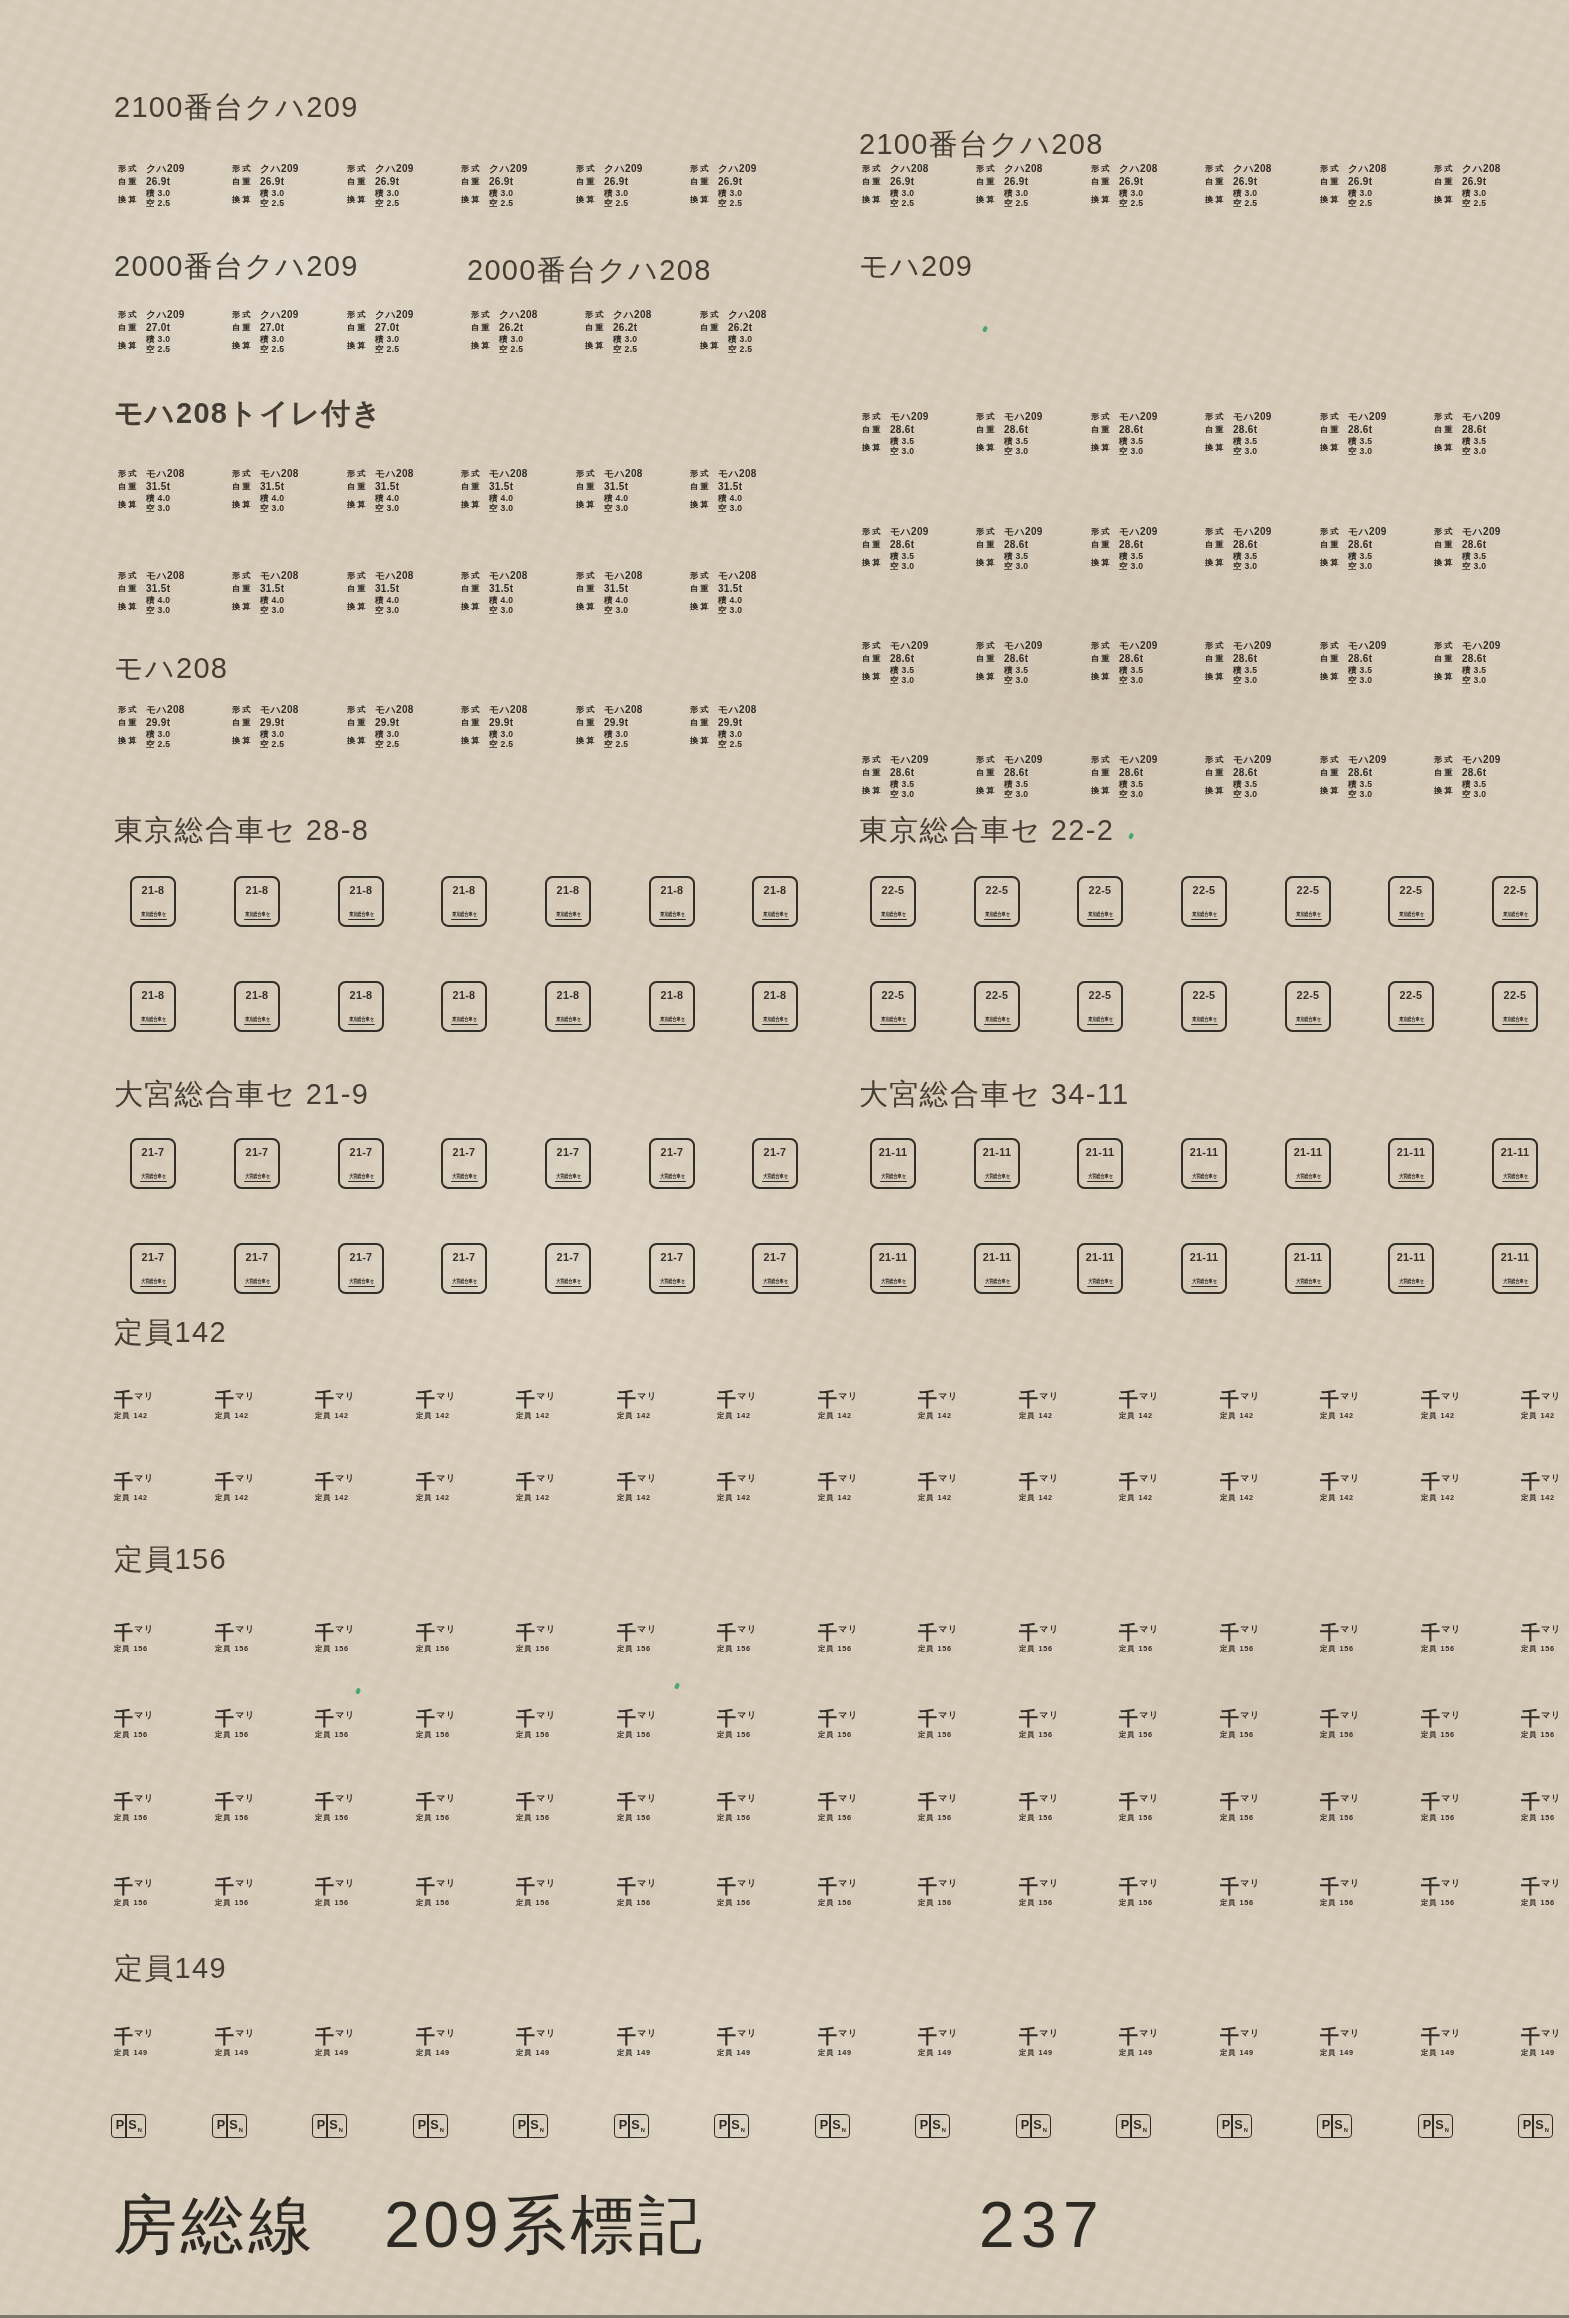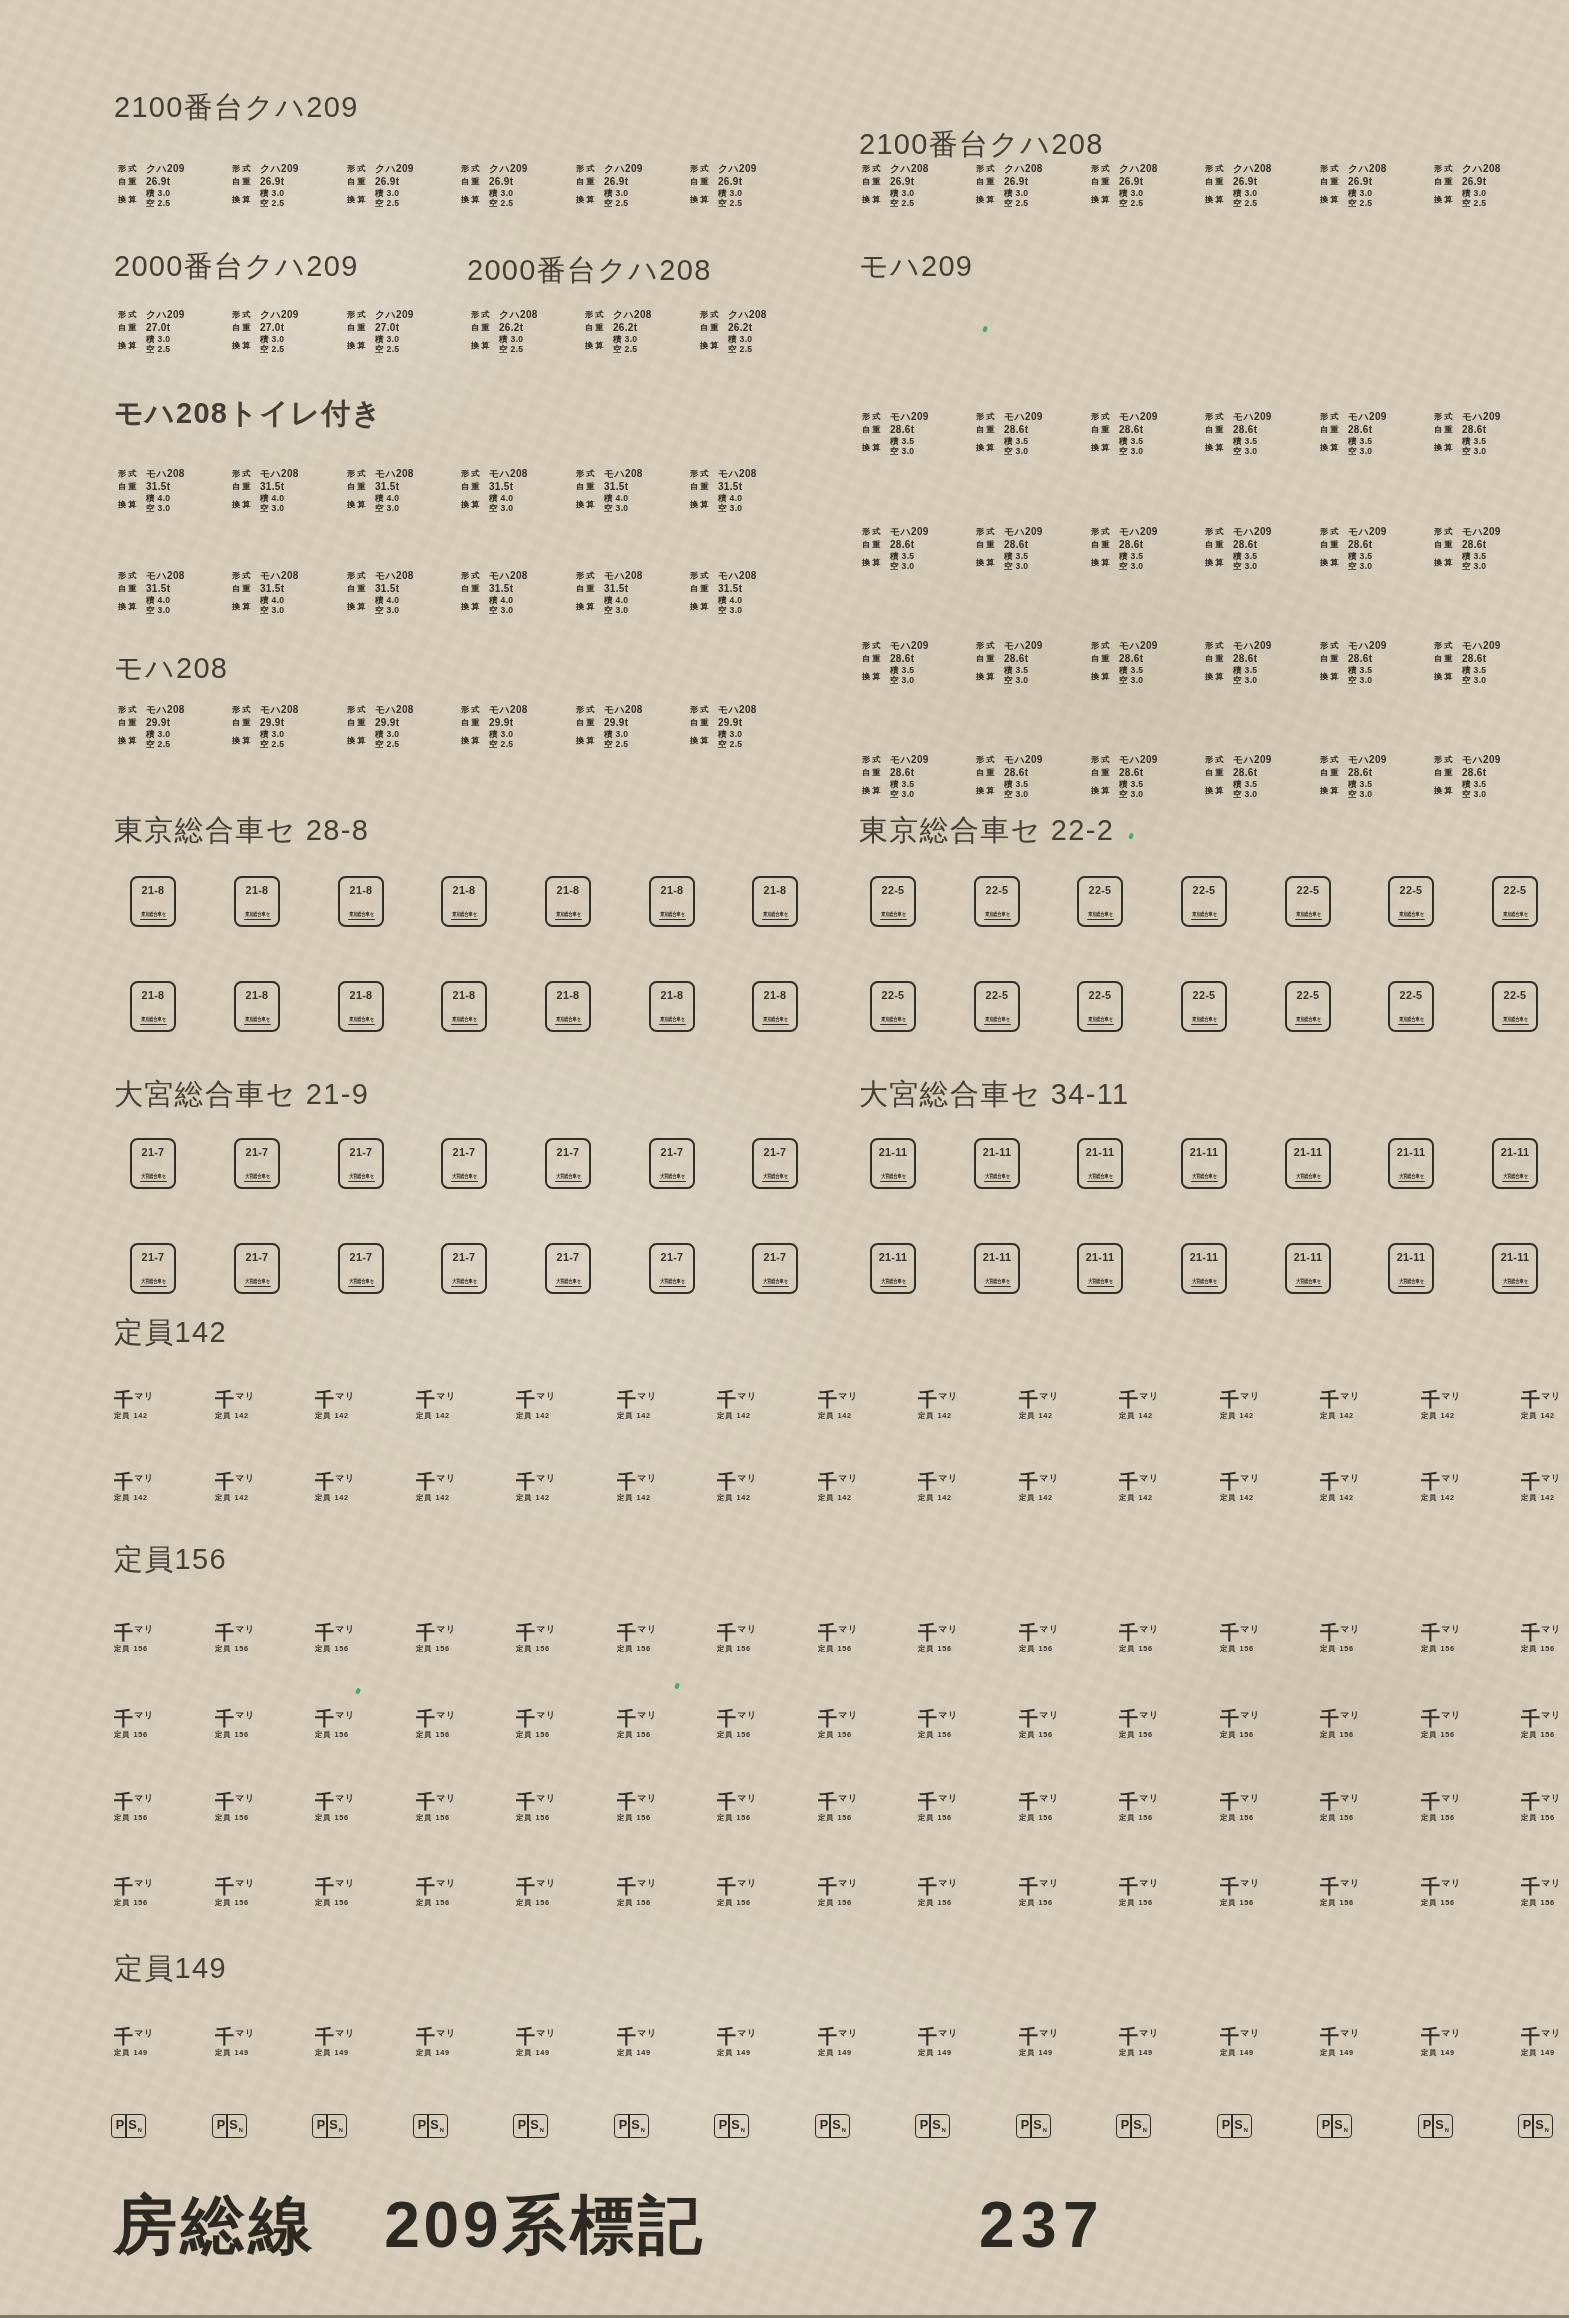--- a/index.html
+++ b/index.html
@@ -40,21 +40,21 @@
   .tl2{font-size:7.3px;font-weight:700;margin-top:2.5px;letter-spacing:0.6px;}
   .tl2 .cv{margin-left:3.8px;}
   
   .ps{position:absolute;width:35px;height:23.5px;border:1.9px solid #2e2a24;border-radius:3.8px;box-sizing:border-box;
       display:flex;align-items:center;justify-content:center;font-weight:700;line-height:1;color:#2e2a24;}
   .pp{font-size:12.7px;}
   .pdiv{width:1.6px;align-self:stretch;background:#2e2a24;margin:0 1.3px;}
   .psw{font-size:12.7px;position:relative;margin-right:4.5px;}
   .psub{font-size:5.7px;position:absolute;bottom:-1.3px;right:-5.1px;}
   
-  .title-text{position:absolute;top:2193px;font-size:64px;font-weight:700;color:#2c2822;line-height:1;white-space:nowrap;}
+  .title-text{position:absolute;top:2193px;font-size:64px;font-weight:400;color:#2c2822;line-height:1;white-space:nowrap;}
   #title-name{left:113px;letter-spacing:3.8px;}
   #title-number{left:979px;letter-spacing:6.4px;}
   #title-maker{left:1244px;letter-spacing:2.5px;}
   
   .speck{position:absolute;width:3.8px;height:6.4px;background:#2fa05a;border-radius:1.9px;opacity:.85;transform:rotate(25deg);}
   #scan-edge{position:absolute;left:0;bottom:0;width:100%;height:4.5px;background:#5d5c4c;opacity:.75;}
 </style>
 </head>
 <body>
 

